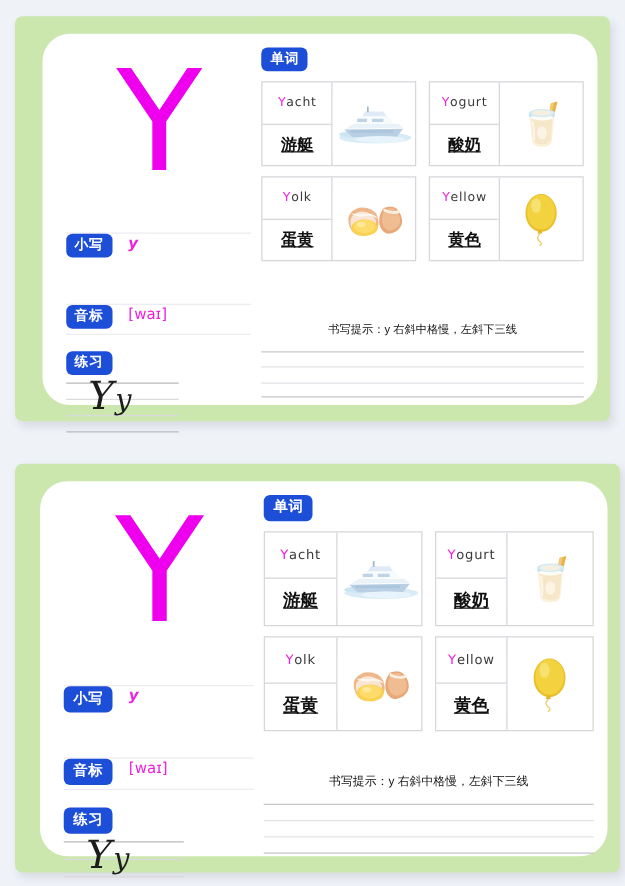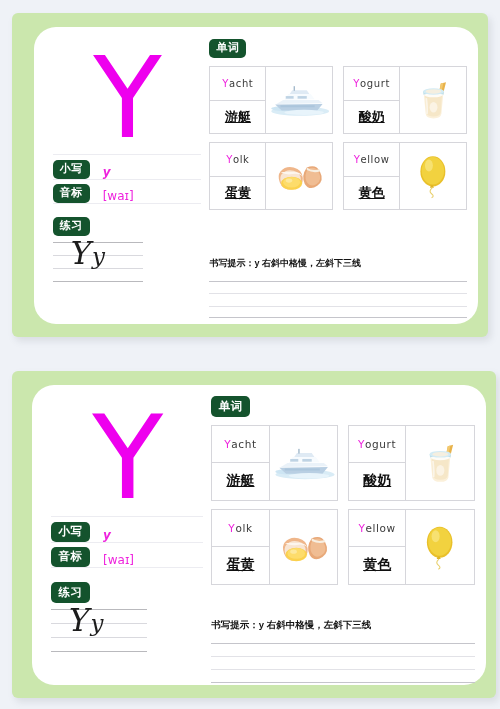--- a/index.html
+++ b/index.html
@@ -75,38 +75,38 @@
     text-align: center;
     line-height: 1;
     letter-spacing: -1px;
     user-select: none;
   }
   .top .big-letter { font-size: 112px; margin-top: 6px; }
   .bottom .big-letter { font-size: 116px; margin-top: 6px; }
 
   .meta-row {
     display: flex;
-    align-items: flex-end;
+    align-items: flex-start;
     border-top: 1px solid #ececf1;
     box-sizing: border-box;
+    margin-top: 32px;
   }
   .meta-row.last { border-bottom: 1px solid #ececf1; }
   .top .meta-row { height: 25px; }
   .bottom .meta-row { height: 26px; }
 
   .pill {
-    background: #14532d;
+    background: #1d4ed8;
     color: #ffffff;
     font-weight: bold;
     border-radius: 5px;
     text-align: center;
     display: inline-block;
     line-height: 1;
     letter-spacing: 0.5px;
-    font-family: Liberation Mono, monospace;
   }
   .top .pill { font-size: 11px; padding: 4px 7px; }
   .bottom .pill { font-size: 11.5px; padding: 4.5px 7.5px; }
 
   .meta-val {
     color: #ee22dd;
     margin-left: 13px;
     font-family: "DejaVu Sans", sans-serif;
   }
   .meta-val.lower { font-size: 12px; font-style: italic; font-weight: bold; }
@@ -221,23 +221,24 @@
   
   .practice-block {
     position: absolute;
     left: 39.5%;
     right: 2.5%;
   }
   .top .practice-block { top: 77.5%; }
   .bottom .practice-block { top: 78%; }
 
   .hint {
-    font-weight: bold;
+    font-weight: normal;
     color: #141414;
     white-space: nowrap;
+    text-align: center;
   }
   .top .hint { font-size: 9px; }
   .bottom .hint { font-size: 9.5px; }
 
   .lines {
     position: relative;
     margin-top: 11px;
   }
   .top .lines { height: 37px; }
   .bottom .lines { height: 40px; }

